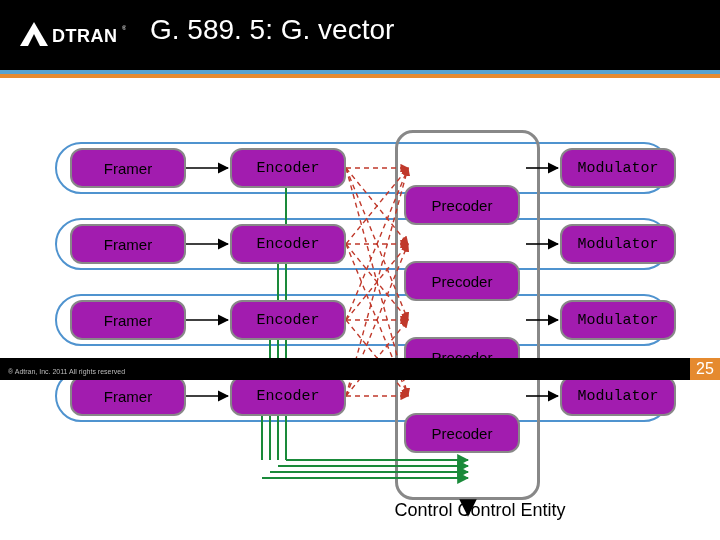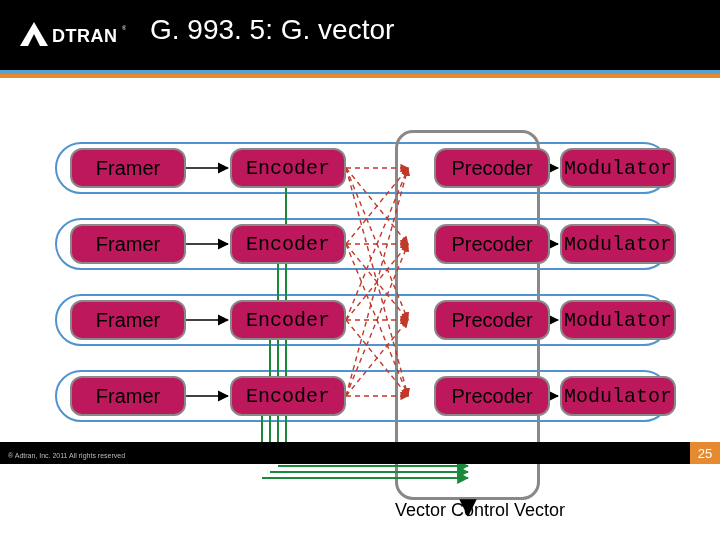--- a/index.html
+++ b/index.html
@@ -1,77 +1,77 @@
 <!DOCTYPE html>
 <html><head>
 <meta charset="utf-8">
 <style>
   * { margin: 0; padding: 0; box-sizing: border-box; }
   html, body { width: 720px; height: 540px; font-family: Arial, Helvetica, sans-serif; background: #fff; overflow: hidden; }
-  .slide { position: relative; width: 720px; height: 464px; }
+  .slide { position: relative; width: 720px; height: 380px; }
 
   
   .titlebar { position: absolute; left: 0; top: 0; width: 720px; height: 78px; background: #000; }
   .titlebar .logo { position: absolute; left: 18px; top: 20px; width: 108px; height: 30px; }
   .titlebar .logo svg { width: 108px; height: 30px; }
   .titlebar .title { position: absolute; left: 150px; top: 14px; width: 540px; color: #fff; font-size: 28px; font-weight: 400; }
   .titlebar .stripe-top { position: absolute; left: 0; top: 70px; width: 720px; height: 4px; background: #57a2cf; }
   .titlebar .stripe-bot { position: absolute; left: 0; top: 74px; width: 720px; height: 4px; background: #e58a2f; }
 
   
   .diagram { position: absolute; left: 0; top: 120px; width: 720px; height: 320px; }
 
   
   .rowpill { position: absolute; left: 55px; width: 615px; height: 52px; border: 2px solid #4f93cf; border-radius: 26px; background: #fff; }
   .rowpill.r0 { top: 22px; }
   .rowpill.r1 { top: 98px; }
   .rowpill.r2 { top: 174px; }
   .rowpill.r3 { top: 250px; }
 
   
-  .block { position: absolute; height: 40px; border: 2px solid #888; border-radius: 12px; background: #be185d; font-size: 20px; display: flex; align-items: center; justify-content: center; }
+  .block { position: absolute; height: 40px; border: 2px solid #888; border-radius: 12px; background: #a21caf; font-size: 15px; display: flex; align-items: center; justify-content: center; }
   .block.framer   { left: 70px;  width: 116px; }
   .block.encoder  { left: 230px; width: 116px; font-family: Liberation Mono, monospace; }
-  .block.precoder { left: 434px; width: 116px; }
+  .block.precoder { left: 404px; width: 116px; margin-top: 37px; }
   .block.modulator{ left: 560px; width: 116px; font-family: Liberation Mono, monospace; }
   .block.r0 { top: 28px; }
   .block.r1 { top: 104px; }
   .block.r2 { top: 180px; }
   .block.r3 { top: 256px; }
 
   
   .vcebox { position: absolute; left: 395px; top: 10px; width: 145px; height: 370px; border: 3px solid #888; border-radius: 18px; background: rgba(255,255,255,0); }
 
   
   .wires { position: absolute; left: 0; top: 0; width: 720px; height: 410px; pointer-events: none; }
 
   .vcelabel { position: absolute; left: 280px; top: 380px; width: 400px; text-align: center; font-size: 18px; }
 
   
   .footer { position: absolute; left: 0; bottom: 0; width: 720px; height: 22px; background: #000; }
   .footer .copyright { position: absolute; left: 8px; bottom: 5px; color: #bbb; font-size: 7px; }
-  .footer .orangebox { position: absolute; right: 0; bottom: 0; width: 30px; height: 22px; background: #e58a2f; color: #fff; display: flex; align-items: center; justify-content: center; font-size: 13px; }
+  .footer .orangebox { position: absolute; right: 0; bottom: 0; width: 30px; height: 22px; background: #e58a2f; color: #fff; display: flex; align-items: center; justify-content: center; font-size: 16px; }
 </style>
 </head>
 <body>
 
 <div class="slide">
 
   <div class="titlebar">
     <div class="logo">
       <svg viewBox="0 0 108 30">
 
         <polygon points="2,26 16,2 30,26" fill="#fff"></polygon>
         <polygon points="10,26 16,14 22,26" fill="#000"></polygon>
 
         <text x="34" y="22" fill="#fff" font-family="Arial" font-weight="900" font-size="18" letter-spacing="0.5">DTRAN</text>
         <text x="104" y="10" fill="#fff" font-size="6">®</text>
       </svg>
     </div>
-    <div class="title">G. 993. 5:  G. vector</div>
+    <div class="title">G. 589. 5:  G. vector</div>
     <div class="stripe-top"></div>
     <div class="stripe-bot"></div>
   </div>
 
   <div class="diagram">
 
     <div class="rowpill r0"></div>
     <div class="rowpill r1"></div>
     <div class="rowpill r2"></div>
     <div class="rowpill r3"></div>
@@ -155,21 +155,21 @@
     <div class="block framer r2">Framer</div>
     <div class="block encoder r2">Encoder</div>
     <div class="block precoder r2">Precoder</div>
     <div class="block modulator r2">Modulator</div>
 
     <div class="block framer r3">Framer</div>
     <div class="block encoder r3">Encoder</div>
     <div class="block precoder r3">Precoder</div>
     <div class="block modulator r3">Modulator</div>
 
-    <div class="vcelabel">Vector Control Vector</div>
+    <div class="vcelabel">Control Control Entity</div>
   </div>
 
   <div class="footer">
     <div class="copyright">® Adtran, Inc. 2011  All rights reserved</div>
     <div class="orangebox">25</div>
   </div>
 
 </div>
 
 </body></html>

